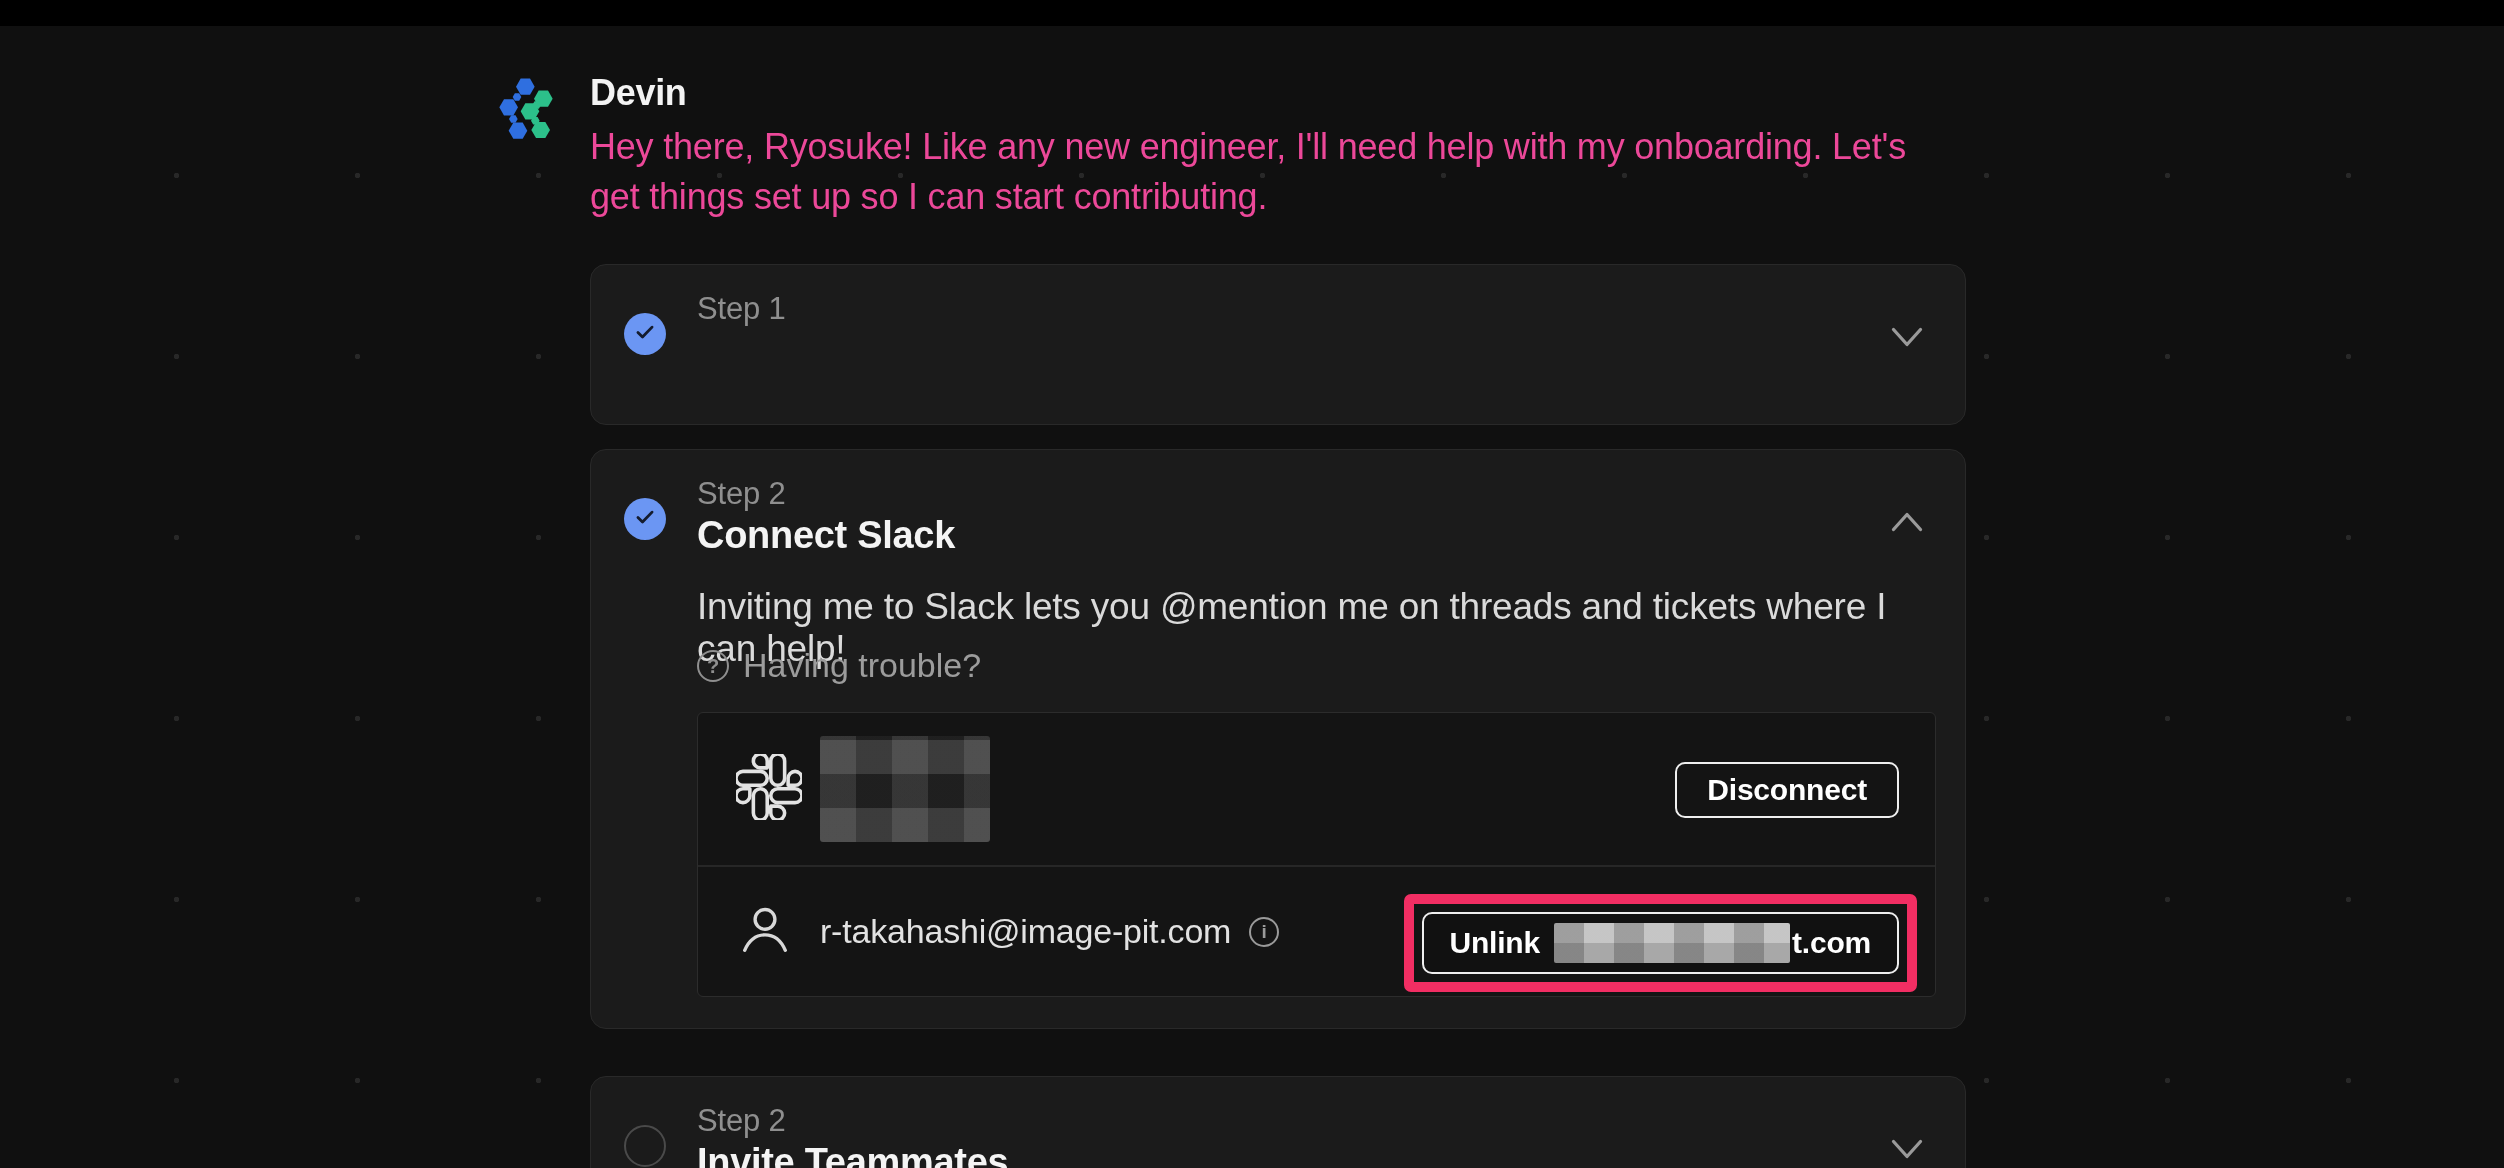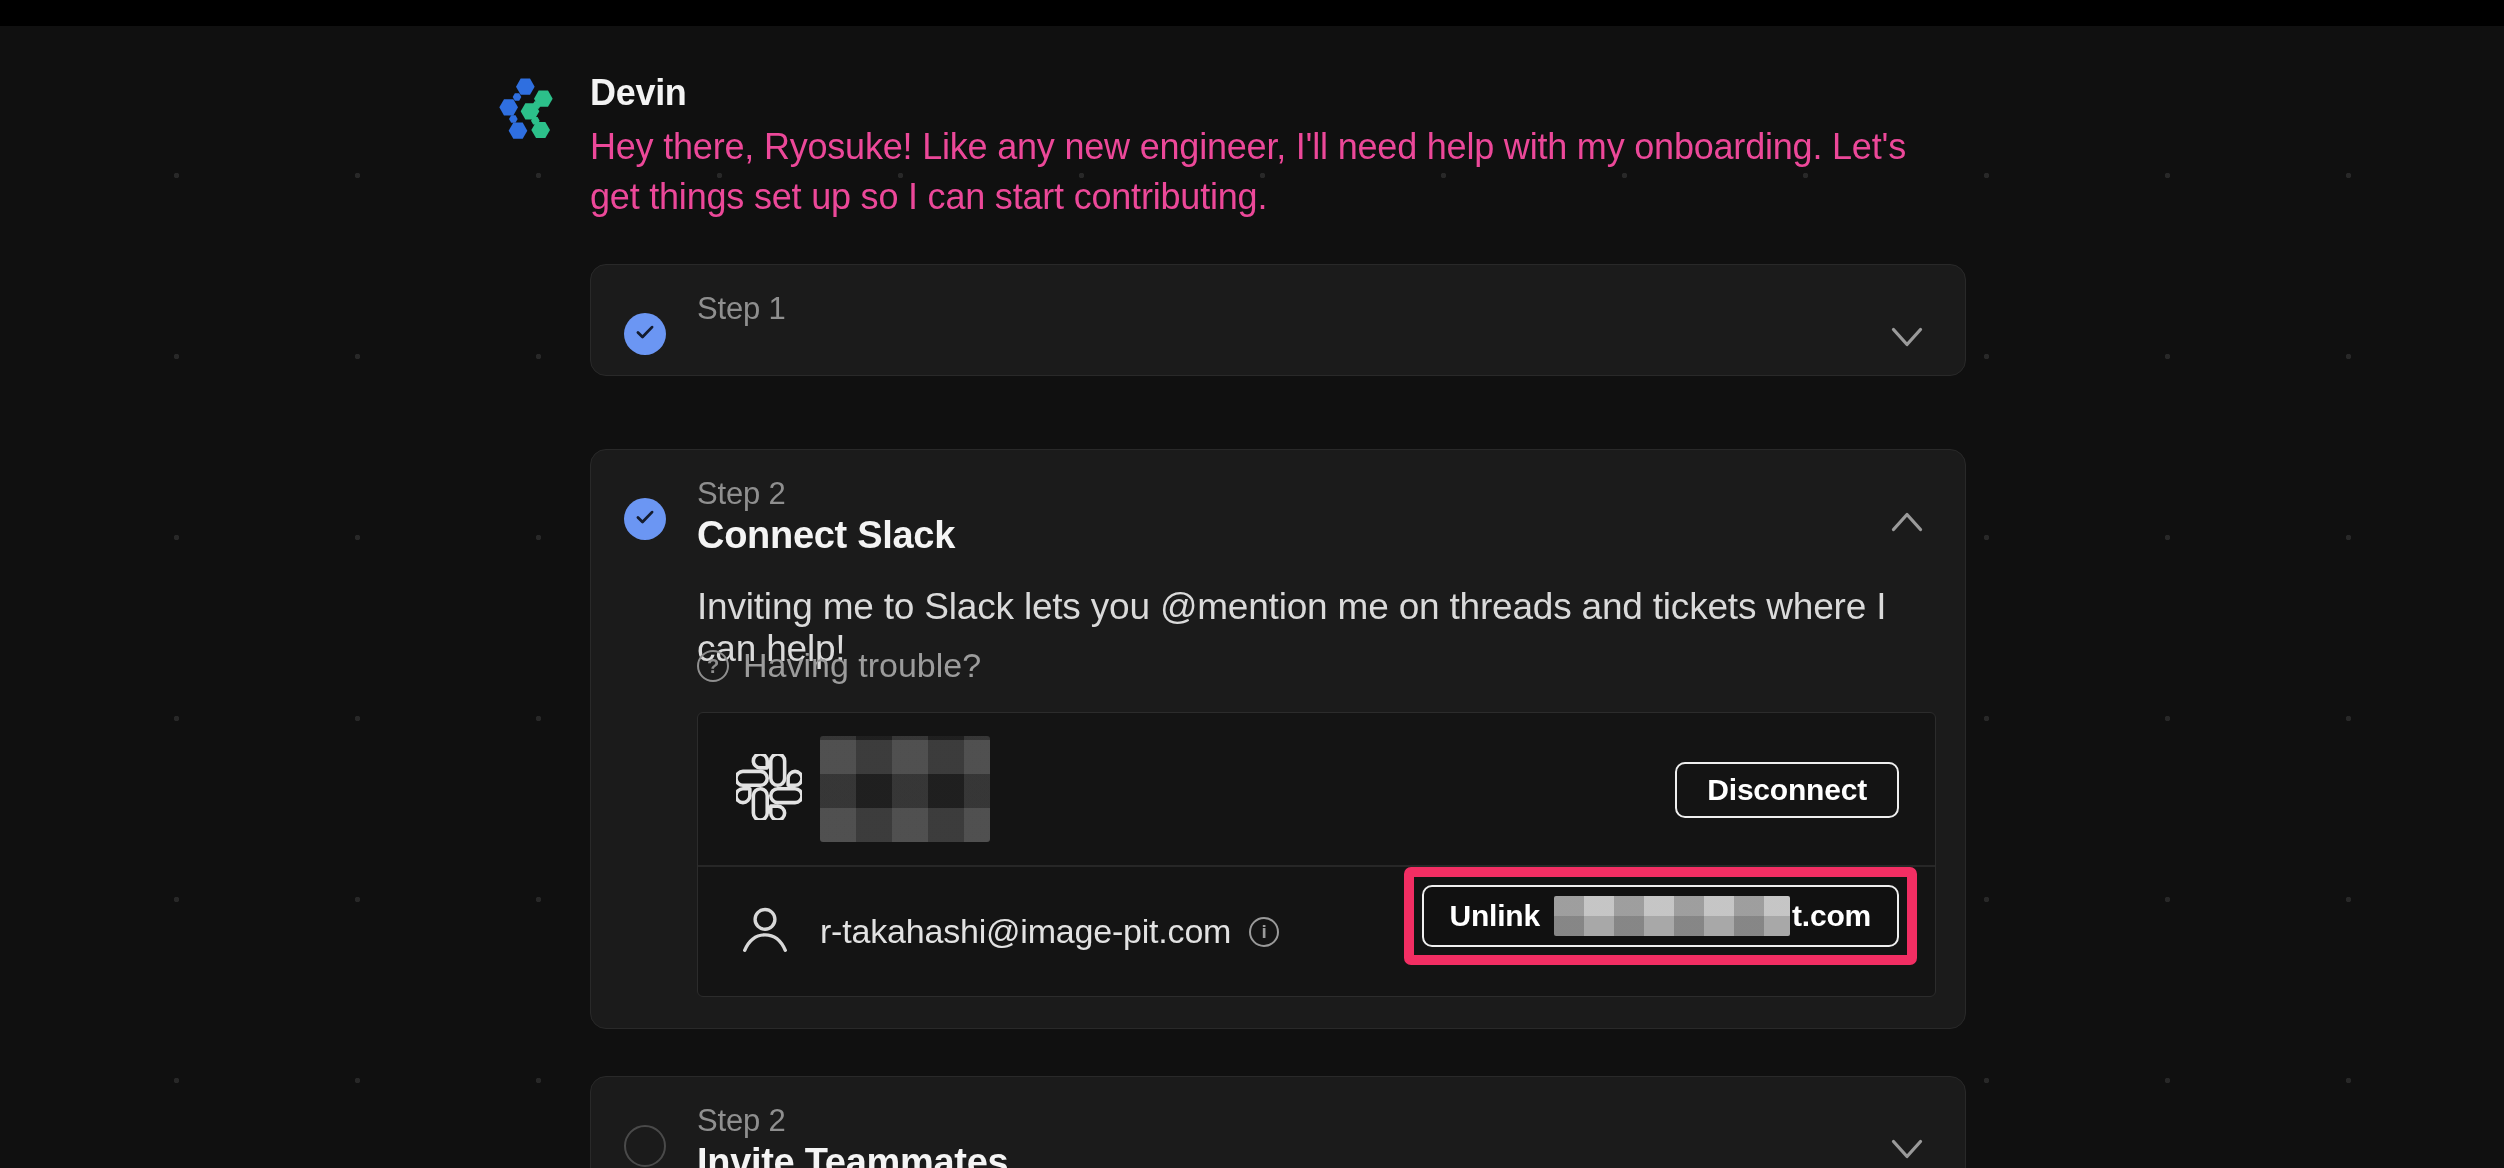--- a/index.html
+++ b/index.html
@@ -12,21 +12,21 @@
   .topbar{position:absolute;left:0;top:0;width:100%;height:26px;background:#000;}
 
   
   .logo{position:absolute;left:496px;top:76px;width:64px;height:68px;}
   .intro-title{position:absolute;left:590px;top:72px;font-size:36px;font-weight:700;color:#f3f3f3;letter-spacing:-.3px;}
   .intro-msg{position:absolute;left:590px;top:122px;width:1355px;font-size:36px;line-height:50px;color:#ec4899;letter-spacing:-.2px;}
 
   
   .card{position:absolute;left:590px;width:1376px;background:#1b1b1b;border:1px solid #292929;
         border-radius:16px;box-sizing:border-box;}
-  .card1{top:264px;height:112px;padding-left:40px;}
+  .card1{top:264px;height:161px;padding-left:40px;}
   .card2{top:449px;height:580px;}
   .card3{top:1076px;height:200px;}
 
   .step-header{position:absolute;left:0;top:0;width:100%;height:140px;cursor:pointer;}
   .badge{position:absolute;left:33px;top:48px;width:42px;height:42px;border-radius:50%;
          display:flex;align-items:center;justify-content:center;box-sizing:border-box;}
   .badge.done{background:#6b96f3;}
   .badge.todo{border:2.5px solid #4a4a4a;background:transparent;}
   .step-label{position:absolute;left:106px;top:26px;font-size:31px;color:#8f8f8f;letter-spacing:-.2px;}
   .step-title{position:absolute;left:106px;top:64px;font-size:38px;font-weight:700;color:#f4f4f4;letter-spacing:-.3px;}
@@ -53,21 +53,21 @@
         #2d2d2d;}
   .btn{background:transparent;color:#fff;font-family:"Liberation Sans",sans-serif;
        font-size:30px;font-weight:700;border:2px solid #efefef;border-radius:10px;cursor:pointer;
        display:flex;align-items:center;letter-spacing:-.2px;}
   .btn-disconnect{position:absolute;right:36px;top:49px;height:56px;padding:0 30px;box-sizing:border-box;}
 
   .email{margin-left:26px;font-size:34px;color:#e2e2e2;letter-spacing:-.2px;}
   .iicon{margin-left:18px;width:30px;height:30px;border:2.5px solid #9a9a9a;border-radius:50%;box-sizing:border-box;
          display:flex;align-items:center;justify-content:center;font-size:19px;font-weight:700;color:#9a9a9a;line-height:1;cursor:pointer;}
 
-  .annotation{position:absolute;right:18px;top:0;border:10px solid #f22e63;border-radius:7px;
+  .annotation{position:absolute;right:18px;top:27px;border:10px solid #f22e63;border-radius:7px;
               padding:8px;background:transparent;margin-left:24px;}
   .btn-unlink{height:62px;padding:0 26px;box-sizing:border-box;background:#111;}
   .mosaic-light{display:inline-block;width:236px;height:40px;margin:0 2px 0 14px;border-radius:2px;
       background:
         repeating-linear-gradient(90deg, rgba(0,0,0,0.20) 0 30px, rgba(0,0,0,0) 30px 60px),
         repeating-linear-gradient(0deg, rgba(0,0,0,0.12) 0 20px, rgba(255,255,255,0.10) 20px 40px),
         #bfbfbf;}
 
   .icon-slack{flex:0 0 auto;}
   .icon-user{flex:0 0 auto;}

